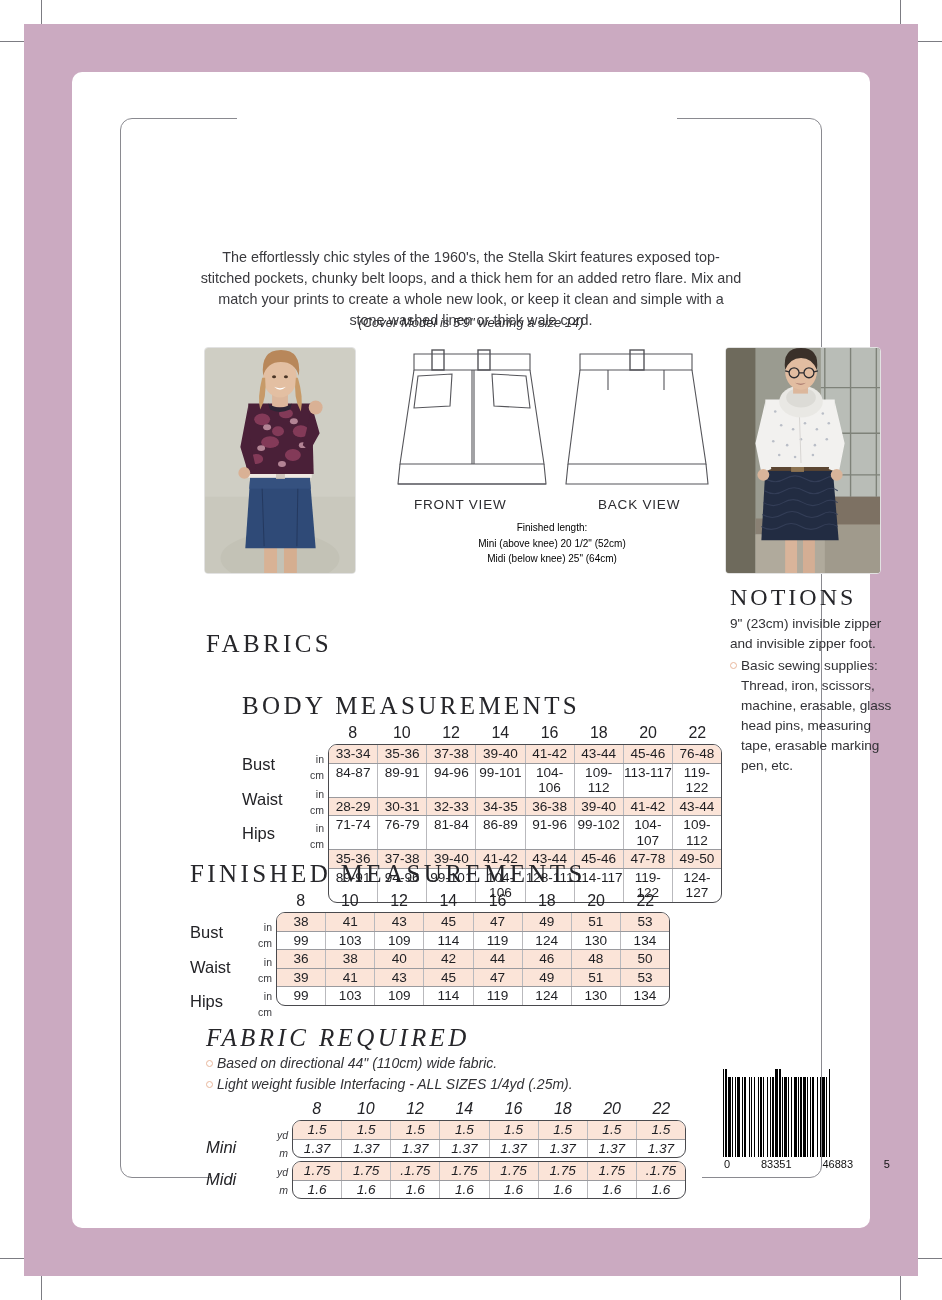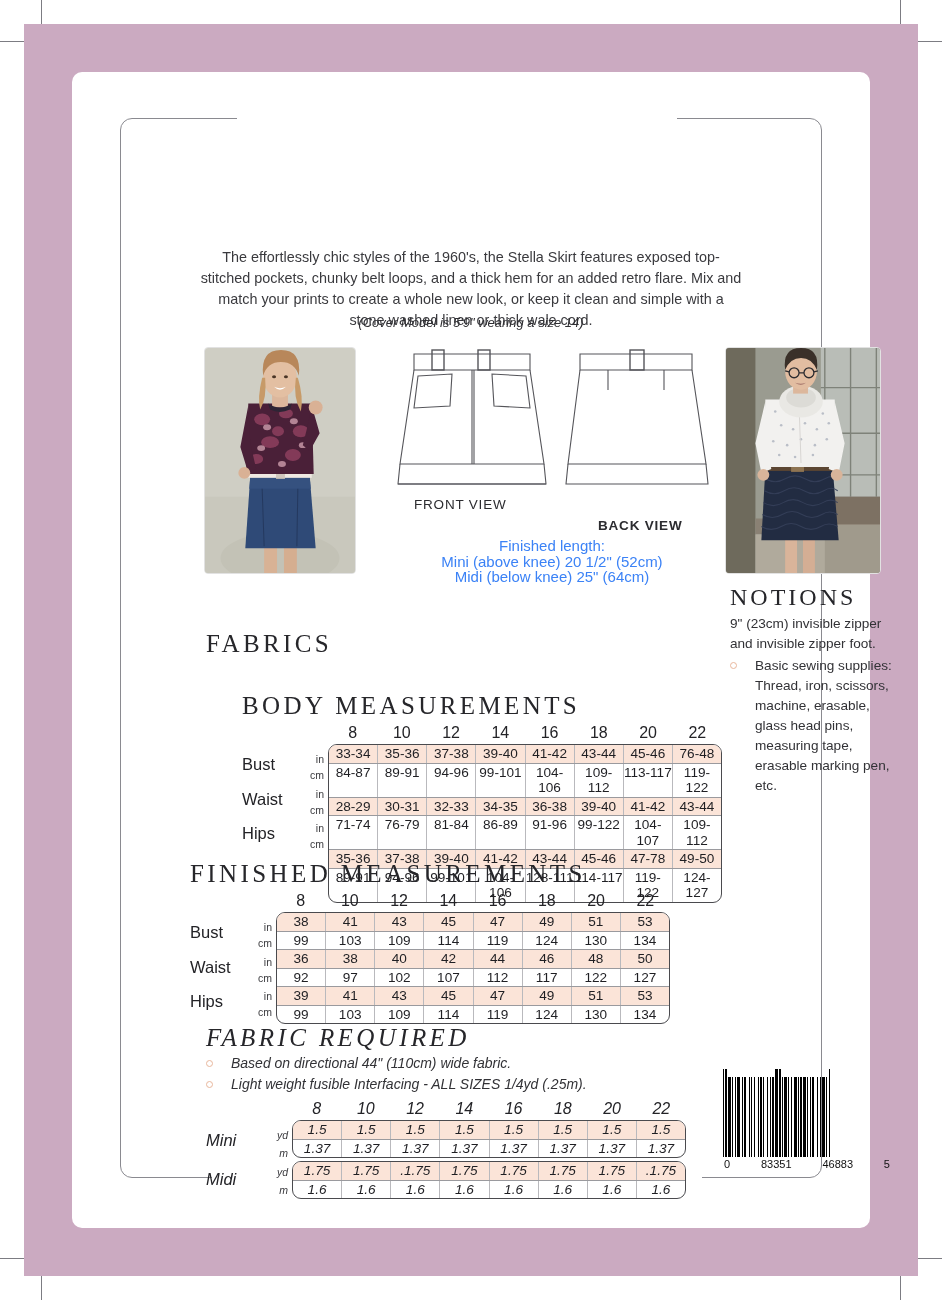--- a/index.html
+++ b/index.html
@@ -65,24 +65,24 @@
   .photo-right { left: 653px; top: 275px; width: 156px; height: 227px; }
   .photo svg { display: block; width: 100%; height: 100%; }
 
   
   .flats { position: absolute; left: 320px; top: 272px; width: 320px; height: 160px; }
   .flats svg { display: block; }
   .view-label {
     position: absolute; font-size: 13.5px; letter-spacing: 0.8px; color: #2c2c30;
   }
   .label-front { left: 342px; top: 425px; }
-  .label-back  { left: 526px; top: 446px; font-weight: bold; }
+  .label-back  { left: 526px; top: 425px; }
   .finished-len {
-    position: absolute; left: 330px; top: 466px; width: 300px;
-    text-align: center; font-size: 15px; line-height: 15.5px; color: #3b82f6;
+    position: absolute; left: 330px; top: 448px; width: 300px;
+    text-align: center; font-size: 10px; line-height: 15.5px; color: #000000;
   }
 
   
   .sec-head {
     font-family: "Liberation Serif", serif;
     font-size: 25px; letter-spacing: 3.4px; color: #26262a; font-weight: 400;
   }
   .body-text { font-size: 14px; color: #323236; line-height: 19px; }
 
   #fabrics-section { position: absolute; left: 134px; top: 558px; width: 470px; }
@@ -125,21 +125,21 @@
   }
 
   
   .fr-block {
     border: 1.3px solid #4a4a4e; border-radius: 9px; overflow: hidden;
     margin-left: 86px; background: #fff;
   }
   .fr-block + .fr-block { margin-top: 3px; }
 
   .bullet-line {
-    display: flex; align-items: flex-start; gap: 18px;
+    display: flex; align-items: flex-start; gap: 4px;
     font-size: 14px; color: #323236; line-height: 19px; margin-top: 2px;
   }
   .bullet-dot {
     width: 7px; height: 7px; border: 1.3px solid #e9b79d; border-radius: 50%;
     margin-top: 6px; flex: none;
   }
 
   
   #notions-section { position: absolute; left: 658px; top: 512px; width: 162px; }
   #notions-section .sec-head { font-size: 24px; letter-spacing: 3px; }
@@ -408,21 +408,21 @@
               <div class="cell">39-40</div>
               <div class="cell">41-42</div>
               <div class="cell">43-44</div>
             </div>
             <div class="mrow">
               <div class="cell">71-74</div>
               <div class="cell">76-79</div>
               <div class="cell">81-84</div>
               <div class="cell">86-89</div>
               <div class="cell">91-96</div>
-              <div class="cell">99-122</div>
+              <div class="cell">99-102</div>
               <div class="cell">104-107</div>
               <div class="cell">109-112</div>
             </div>
             <div class="mrow tint">
               <div class="cell">35-36</div>
               <div class="cell">37-38</div>
               <div class="cell">39-40</div>
               <div class="cell">41-42</div>
               <div class="cell">43-44</div>
               <div class="cell">45-46</div>
@@ -490,30 +490,20 @@
             </div>
             <div class="mrow tint">
               <div class="cell">36</div>
               <div class="cell">38</div>
               <div class="cell">40</div>
               <div class="cell">42</div>
               <div class="cell">44</div>
               <div class="cell">46</div>
               <div class="cell">48</div>
               <div class="cell">50</div>
-            </div>
-            <div class="mrow">
-              <div class="cell">92</div>
-              <div class="cell">97</div>
-              <div class="cell">102</div>
-              <div class="cell">107</div>
-              <div class="cell">112</div>
-              <div class="cell">117</div>
-              <div class="cell">122</div>
-              <div class="cell">127</div>
             </div>
             <div class="mrow tint">
               <div class="cell">39</div>
               <div class="cell">41</div>
               <div class="cell">43</div>
               <div class="cell">45</div>
               <div class="cell">47</div>
               <div class="cell">49</div>
               <div class="cell">51</div>
               <div class="cell">53</div>
@@ -606,21 +596,21 @@
                 <div class="cell">1.6</div>
                 <div class="cell">1.6</div>
                 <div class="cell">1.6</div>
                 <div class="cell">1.6</div>
                 <div class="cell">1.6</div>
                 <div class="cell">1.6</div>
               </div>
             </div>
           </div>
       <div class="gutter" style="position: absolute; left: 0px; top: 26px; width: 86px; height: 80px;">
-            <div class="g-name" style="top: 5px;">Mini</div>
+            <div class="g-name" style="top: 12px;">Mini</div>
             <div class="g-unit" style="top: 3px;">yd</div>
             <div class="g-unit" style="top: 20.5px;">m</div>
             <div class="g-name" style="top: 43.5px;">Midi</div>
             <div class="g-unit" style="top: 40px;">yd</div>
             <div class="g-unit" style="top: 57.5px;">m</div>
           </div>
         </div>
     </div>
 
     <div id="notions-section">

